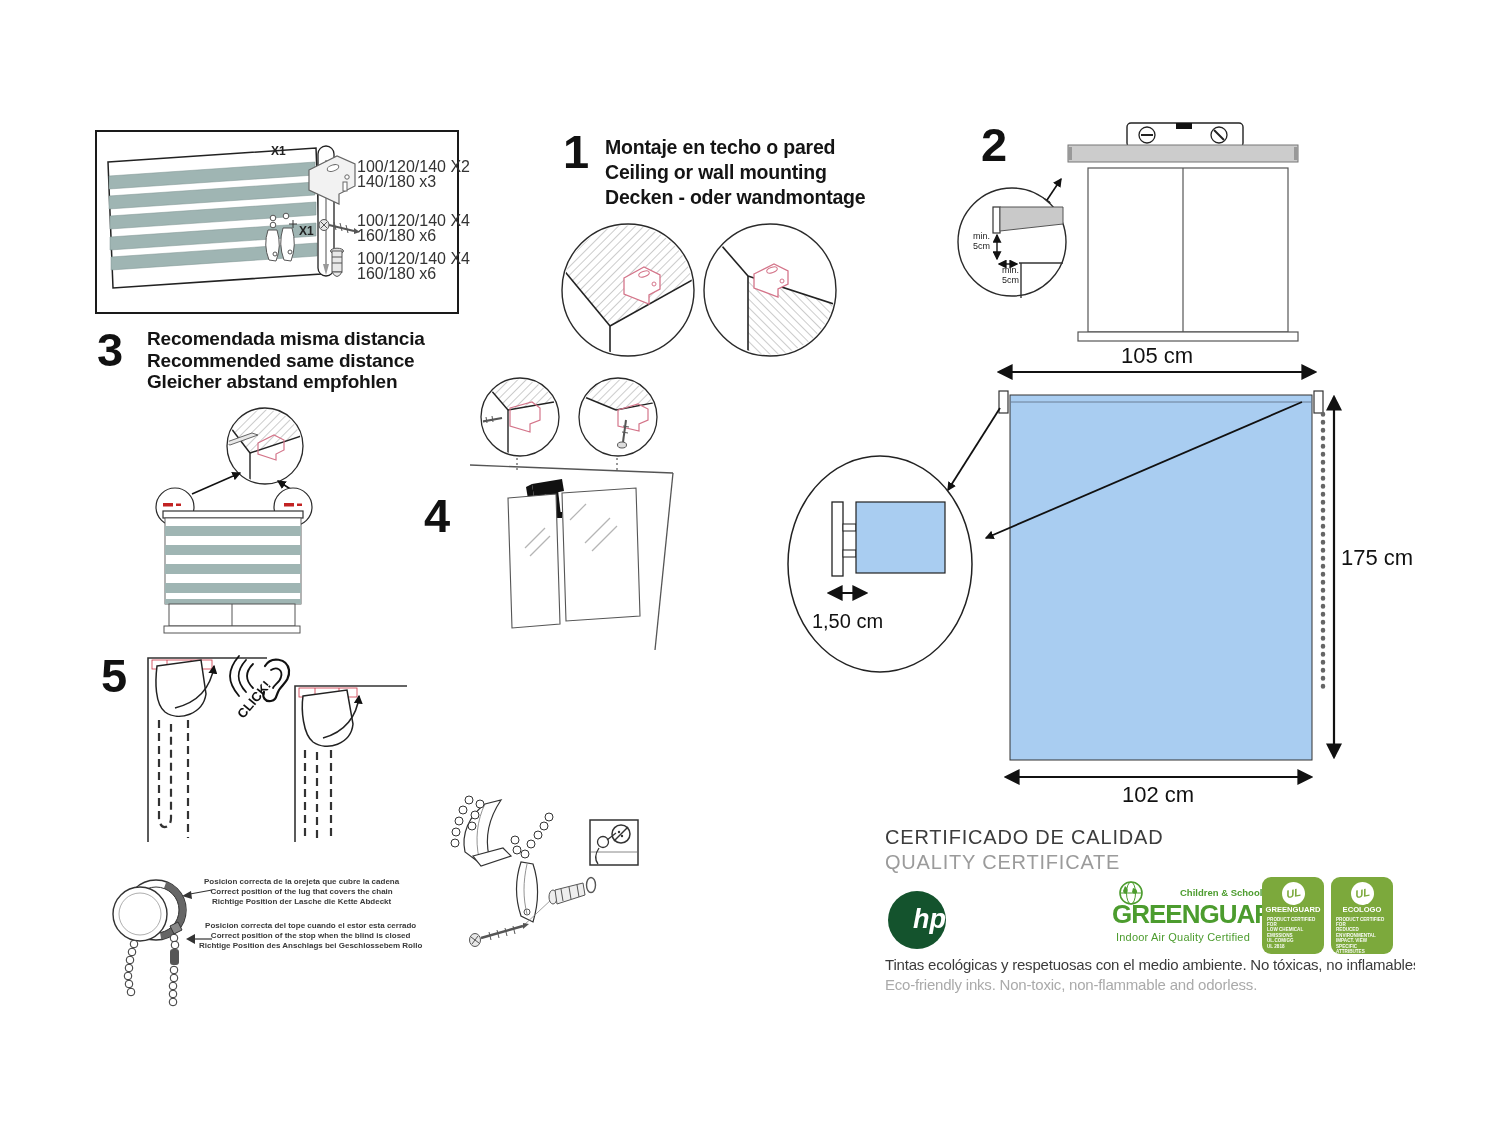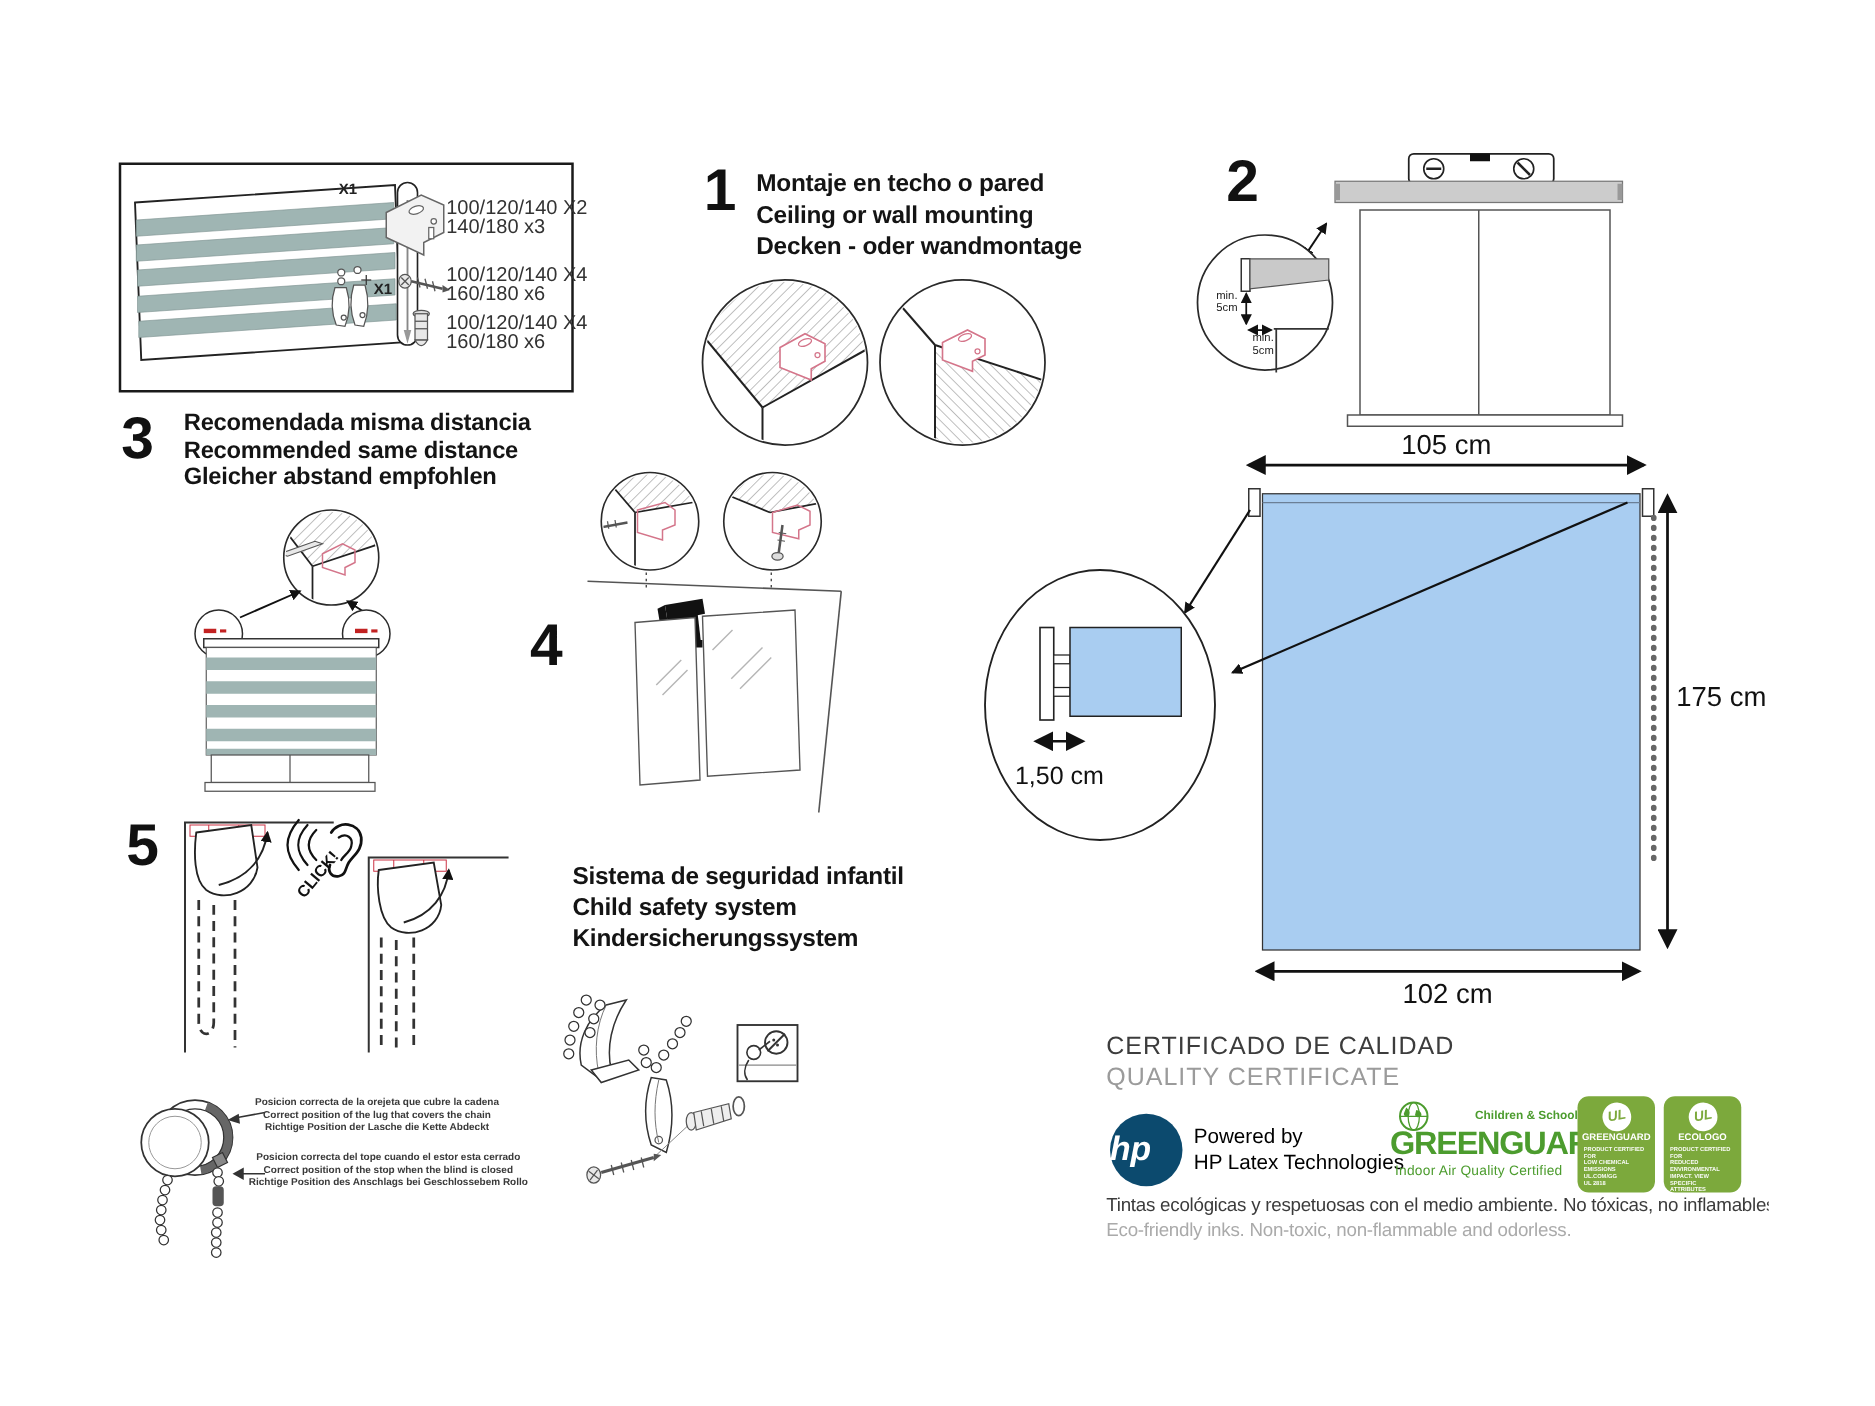--- a/index.html
+++ b/index.html
@@ -12,22 +12,22 @@
   .tri-md div{font-size:19px;line-height:21.5px;letter-spacing:-0.2px;}
   .note div{white-space:nowrap;font-size:8px;line-height:10px;font-weight:bold;color:#3a3a3a;text-align:center;}
   .dim{font-size:22px;font-weight:400;color:#111;white-space:nowrap;}
   .minlbl{font-size:9px;line-height:9.5px;color:#222;white-space:nowrap;}
   .ctr{text-align:center;}
   .click{font-size:13px;font-weight:bold;color:#111;transform:rotate(-50deg);}
   .plabel{font-size:16px;color:#333;white-space:nowrap;}
   .pqty{font-size:12px;font-weight:bold;color:#222;}
   .cert-title{font-size:20px;letter-spacing:0.8px;color:#3c3c3c;white-space:nowrap;}
   .cert-sub{font-size:20px;letter-spacing:0.8px;color:#9b9b9b;white-space:nowrap;}
-  .hp-circle{width:58px;height:58px;border-radius:50%;background:#0c4a6e;display:flex;
-             align-items:center;justify-content:flex-start;}
+  .hp-circle{width:58px;height:58px;border-radius:50%;background:#14532d;display:flex;
+             align-items:center;justify-content:flex-end;}
   .hp-circle span{color:#fff;font-size:27px;font-weight:bold;font-style:italic;transform:translateY(-1px);}
   .powered{font-size:16.5px;color:#000;line-height:21px;white-space:nowrap;}
   .gg-children{font-size:9.5px;font-weight:bold;color:#4C9C2E;white-space:nowrap;}
   .gg-brand{font-size:26px;font-weight:bold;color:#4C9C2E;letter-spacing:-1px;white-space:nowrap;}
   .gg-reg{font-size:10px;vertical-align:10px;}
   .gg-tag{font-size:11px;color:#4C9C2E;letter-spacing:0.2px;white-space:nowrap;}
   .badge{width:62px;height:77px;background:#7CA93C;border-radius:9px;color:#fff;text-align:center;}
   .badge .ulc{width:23px;height:23px;border-radius:50%;background:#fff;margin:5px auto 1px;
               color:#7CA93C;font-weight:bold;font-style:italic;font-size:11px;line-height:23px;
               transform:rotate(-10deg);}
@@ -361,25 +361,20 @@
     <div>Posicion correcta de la orejeta que cubre la cadena</div>
     <div>Correct position of the lug that covers the chain</div>
     <div>Richtige Position der Lasche die Kette Abdeckt</div>
   </div>
   <div class="abs note" style="left:199px;top:921px">
     <div>Posicion correcta del tope cuando el estor esta cerrado</div>
     <div>Correct position of the stop when the blind is closed</div>
     <div>Richtige Position des Anschlags bei Geschlossebem Rollo</div>
   </div>
 
-  <div class="abs tri tri-lg" style="left:458px;top:689px">
-    <div>Sistema de seguridad infantil</div>
-    <div>Child safety system</div>
-    <div>Kindersicherungssystem</div>
-  </div>
   <svg class="abs" style="left:445px;top:790px" width="215" height="180" viewBox="0 0 215 180">
     <g>
       <path d="M20,62 C16,44 24,26 40,14 L56,10 C44,28 40,48 44,66 L36,74 Z" fill="#fff" stroke="#333" stroke-width="1.2"></path>
       <path d="M40,14 C32,30 30,50 34,68" fill="none" stroke="#777" stroke-width="0.8"></path>
       <polygon points="28,66 58,58 66,66 36,76" fill="#fff" stroke="#333" stroke-width="1.2"></polygon>
       <g fill="#fff" stroke="#333">
         <circle cx="24" cy="10" r="4"></circle>
           <circle cx="18" cy="20" r="4"></circle>
           <circle cx="14" cy="31" r="4"></circle>
         <circle cx="11" cy="42" r="4"></circle>
@@ -460,24 +455,20 @@
   <div class="abs dim" style="left:1341px;top:545px">175 cm</div>
   <div class="abs dim ctr" style="left:1096px;top:782px;width:124px">102 cm</div>
   <div class="abs dim ctr" style="left:805px;top:610px;width:85px;font-size:20px">1,50 cm</div>
 
   <div class="abs cert-title" style="left:885px;top:826px">CERTIFICADO DE CALIDAD</div>
   <div class="abs cert-sub" style="left:885px;top:851px">QUALITY CERTIFICATE</div>
 
   <div class="abs hp-circle" style="left:888px;top:891px">
     <span>hp</span>
   </div>
-  <div class="abs powered" style="left:955px;top:899px">
-    <div>Powered by</div>
-    <div>HP Latex Technologies</div>
-  </div>
 
   <div class="abs" style="left:1104px;top:878px;width:160px">
     <svg class="abs" style="left:14px;top:2px" width="26" height="26" viewBox="0 0 26 26">
       <circle cx="13" cy="13" r="11" fill="#fff" stroke="#4C9C2E" stroke-width="1.6"></circle>
       <ellipse cx="13" cy="13" rx="4.5" ry="11" fill="none" stroke="#4C9C2E" stroke-width="1"></ellipse>
       <line x1="2" y1="13" x2="24" y2="13" stroke="#4C9C2E" stroke-width="1"></line>
       <path d="M7,6 q4,3 2,7 q-3,2 -4,-2 z" fill="#4C9C2E"></path>
       <path d="M15,8 q5,1 4,5 q-4,2 -5,-1 z" fill="#4C9C2E"></path>
     </svg>
     <div class="abs gg-children" style="left:76px;top:9px">Children &amp; Schools</div>

